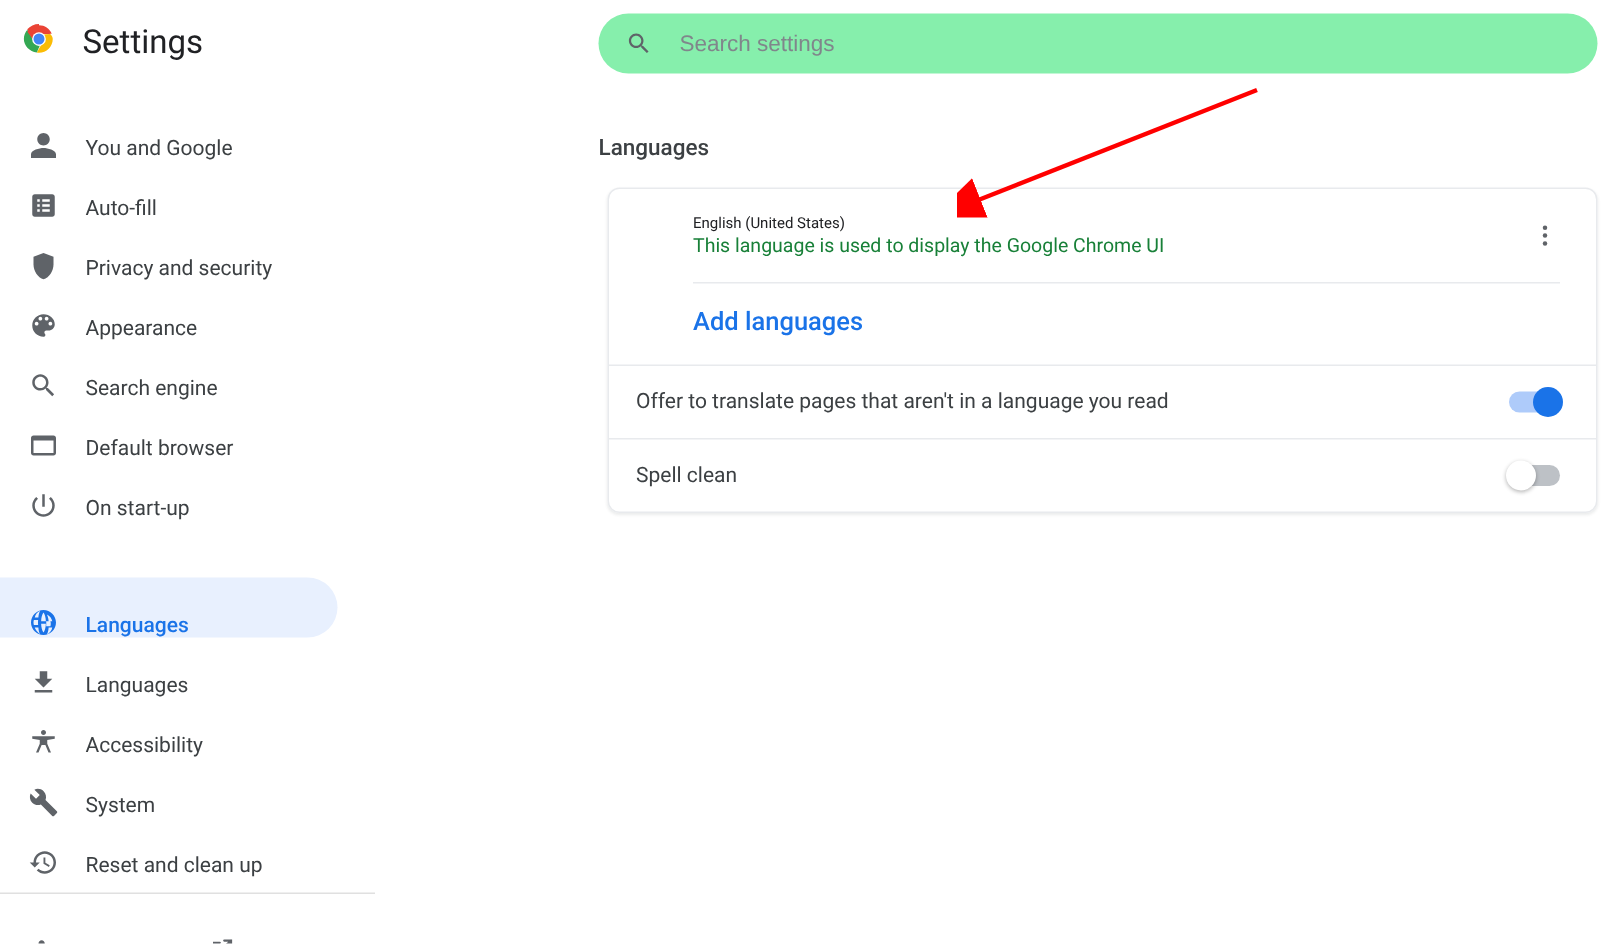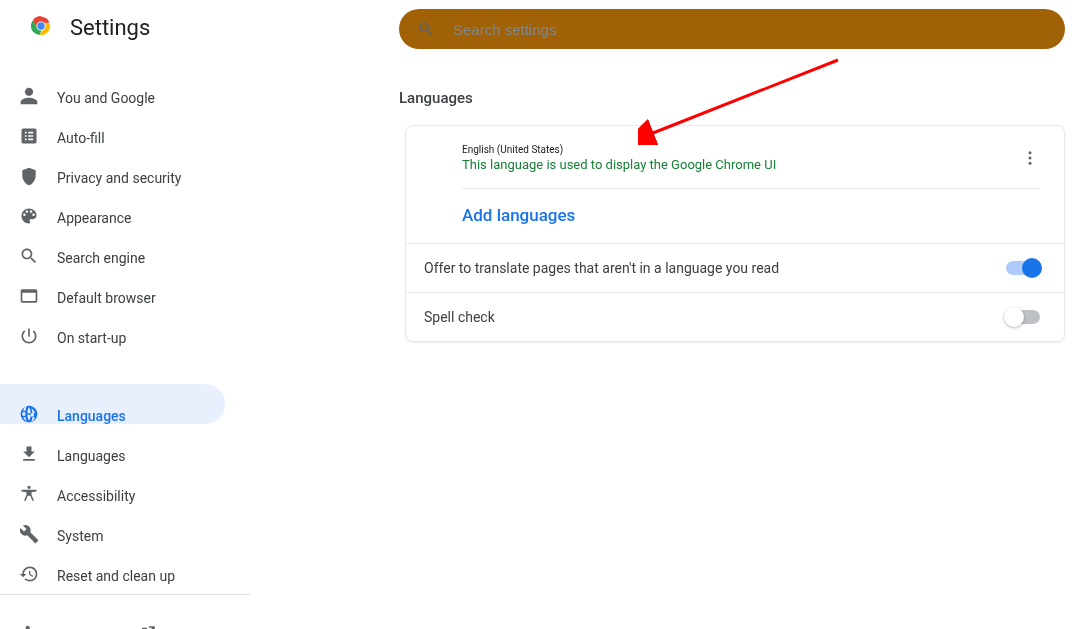--- a/index.html
+++ b/index.html
@@ -1,37 +1,37 @@
 <!DOCTYPE html>
 <html><head>
 <meta charset="utf-8">
 <style>
   * { box-sizing: border-box; }
   html, body { margin: 0; padding: 0; font-family: Roboto, Arial, sans-serif; font-size: 13px; color: #202124; background: #fff; width: 1080px; height: 629px; overflow: hidden; }
   .root { display: flex; width: 1080px; height: 629px; }
   
   .sidebar { width: 250px; padding-top: 9px; }
-  .brand { display: flex; align-items: flex-end; padding: 6px 0 18px 30px; }
+  .brand { display: flex; align-items: flex-end; padding: 6px 0 18px 15px; }
   .brand-title { font-size: 22px; font-weight: 400; color: #202124; margin-left: 18px; }
   .nav { padding-top: 8px; }
   .nav-item { display: flex; align-items: flex-end; height: 40px; padding-left: 19px; border-top-right-radius: 20px; border-bottom-right-radius: 20px; cursor: pointer; position: relative; }
   .nav-item .icon-wrap { width: 20px; height: 20px; display: flex; align-items: center; justify-content: center; color: #5f6368; }
   .nav-item .icon-wrap svg { width: 20px; height: 20px; fill: currentColor; }
   .nav-item.active .icon-wrap { color: #1a73e8; }
   .nav-item.active { background: #e8f0fe; width: 225px; }
   .nav-item.active .label { color: #1a73e8; font-weight: 500; }
   .nav-item .label { margin-left: 18px; font-size: 14px; color: #3c4043; }
   .nav-item .ext-icon { margin-left: 14px; color: #5f6368; }
   .nav-item .ext-icon svg { width: 18px; height: 18px; fill: none; stroke: currentColor; stroke-width: 2; }
   .spacer { height: 38px; }
   .divider { height: 1px; background: #e0e0e0; margin: 10px 0; }
   
   .main { flex: 1; position: relative; padding-top: 9px; }
   .search-wrap { margin: 0 15px 0 149px; }
-  .search { background: #a16207; border-radius: 40px; height: 40px; display: flex; align-items: center; padding: 0 18px; }
+  .search { background: #86efac; border-radius: 40px; height: 40px; display: flex; align-items: center; padding: 0 18px; }
   .search .s-icon { color: #5f6368; display: flex; }
   .search .s-icon svg { width: 18px; height: 18px; fill: currentColor; }
   .search input { border: none; background: transparent; outline: none; margin-left: 16px; font-size: 15px; color: #202124; flex: 1; }
   .search input::placeholder { color: #80868b; }
   .section-title { margin: 40px 0 18px 149px; font-size: 15px; font-weight: 500; color: #3c4043; }
   .card { margin-left: 155px; margin-right: 15px; border: 1px solid #e8eaed; border-radius: 8px; box-shadow: 0 1px 2px rgba(60,64,67,.1); }
   .lang-row { padding: 18px 56px 16px 56px; position: relative; }
   .lang-name { font-size: 10px; color: #202124; }
   .lang-sub { font-size: 13px; color: #188038; margin-top: 2px; }
   .more-btn { position: absolute; right: 24px; top: 23px; height: 20px; width: 20px; display: flex; align-items: center; justify-content: center; cursor: pointer; color: #5f6368; }
@@ -225,21 +225,21 @@
       </div>
       <div class="full-divider"></div>
       <div class="toggle-row">
         <span class="t-label">Offer to translate pages that aren't in a language you read</span>
         <div class="toggle on">
             <div class="knob"></div>
           </div>
       </div>
       <div class="full-divider"></div>
       <div class="toggle-row">
-        <span class="t-label">Spell check</span>
+        <span class="t-label">Spell clean</span>
         <div class="toggle off">
             <div class="knob"></div>
           </div>
       </div>
     </div>
 
     <svg class="arrow-svg" style="left:388px; top:55px;" width="210" height="90">
       <defs>
         <marker id="ah" markerWidth="12" markerHeight="12" refX="2" refY="5" orient="auto">
           <path d="M0,0 L12,5 L0,10 z" fill="#ff0000"></path>

